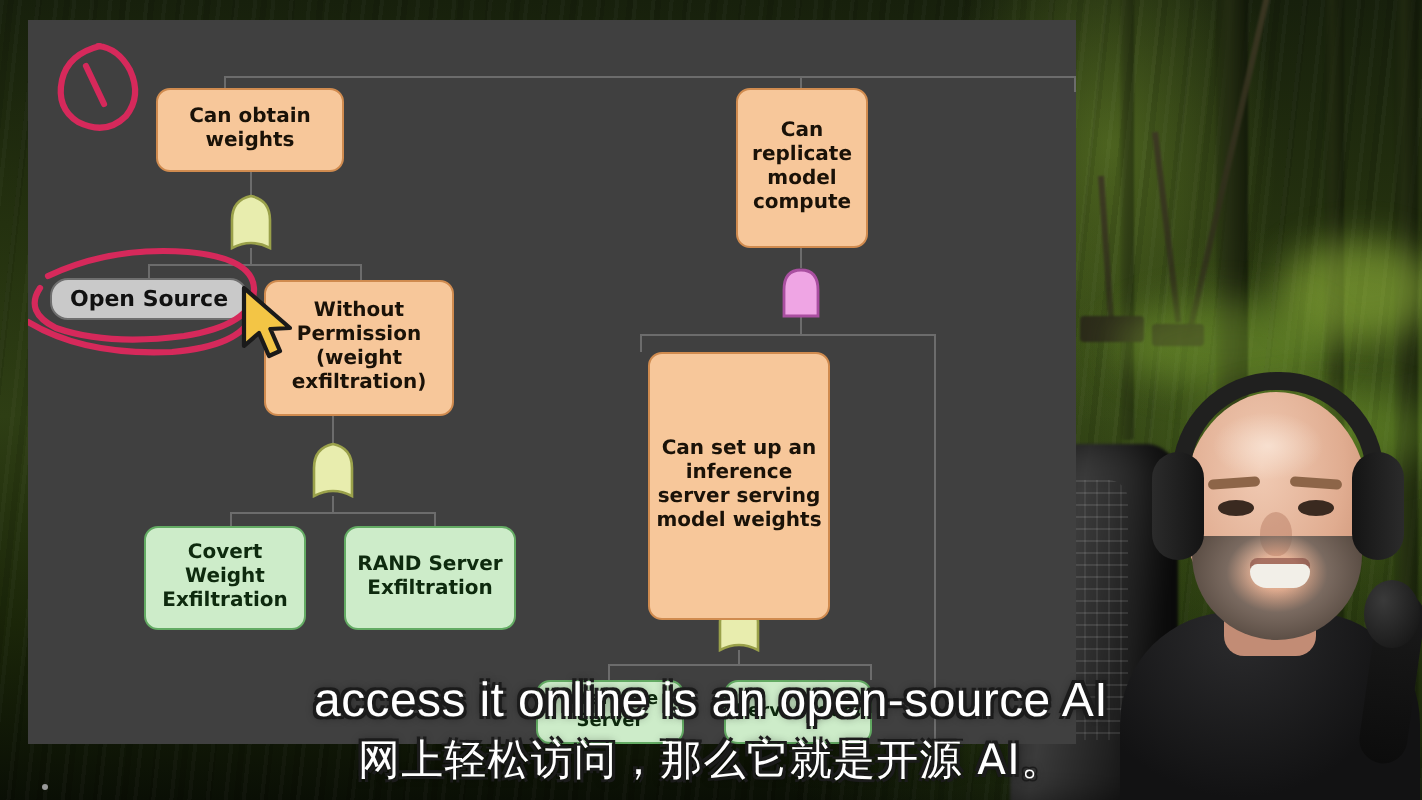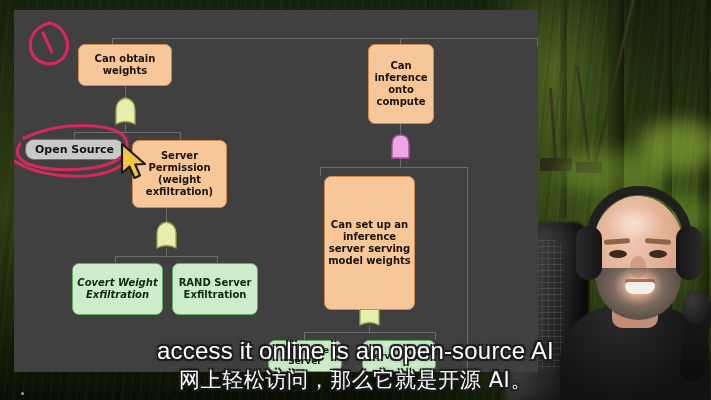--- a/index.html
+++ b/index.html
@@ -315,33 +315,33 @@
 
   <div class="node orange" style="left:64px;top:34px;width:94px;height:42px;">
     <span>Can obtain weights</span>
   </div>
 
   <div class="node grey" style="left:11px;top:129px;width:99px;height:21px;font-size:11px;">
     <span>Open Source</span>
   </div>
 
   <div class="node orange" style="left:118px;top:130px;width:95px;height:68px;">
-    <span>Server Permission (weight exfiltration)</span>
-  </div>
-
-  <div class="node green" style="left:58px;top:253px;width:91px;height:52px;font-style:italic;">
+    <span>Without Permission (weight exfiltration)</span>
+  </div>
+
+  <div class="node green" style="left:58px;top:253px;width:81px;height:52px;">
     <span>Covert Weight Exfiltration</span>
   </div>
 
   <div class="node green" style="left:158px;top:253px;width:86px;height:52px;">
     <span>RAND Server Exfiltration</span>
   </div>
 
   <div class="node orange" style="left:354px;top:34px;width:66px;height:80px;">
-    <span>Can inference onto compute</span>
+    <span>Can replicate model compute</span>
   </div>
 
   <div class="node orange" style="left:310px;top:166px;width:91px;height:134px;">
     <span>Can set up an inference server serving model weights</span>
   </div>
 
   <div class="node green" style="left:348px;top:330px;width:74px;height:32px;font-size:9px;line-height:11px;">
     <span>Serve Model</span>
   </div>
 

